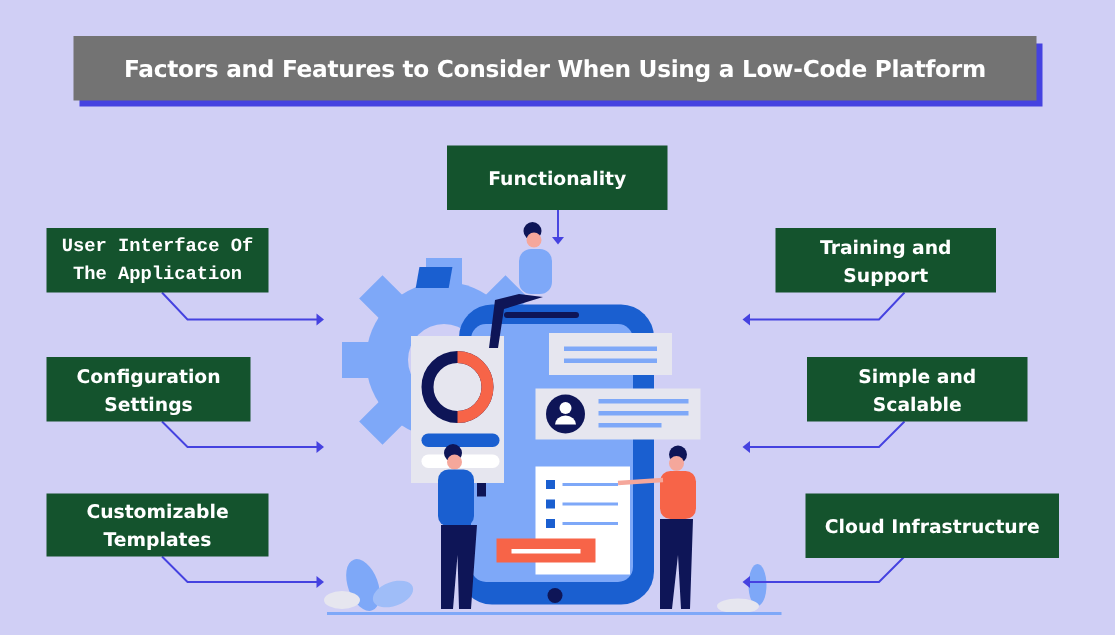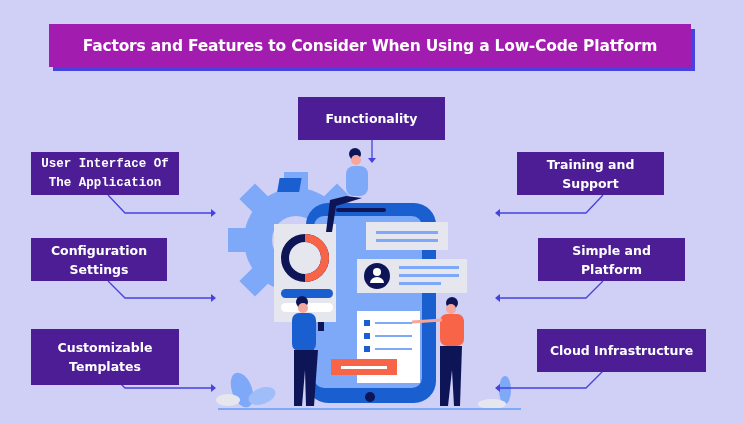--- a/index.html
+++ b/index.html
@@ -1,19 +1,19 @@
 <!DOCTYPE html>
 <html><head>
 <meta charset="utf-8">
 <style>
   * { box-sizing: border-box; margin: 0; padding: 0; }
   body { width: 743px; height: 423px; background: #d0cff5; font-family: "DejaVu Sans", sans-serif; position: relative; overflow: hidden; }
   .title-shadow { position: absolute; left: 53px; top: 29px; width: 642px; height: 42px; background: #4542e0; }
-  .title { position: absolute; left: 49px; top: 24px; width: 642px; height: 43px; background: #a21caf; color: #fff; font-weight: bold; font-size: 15.5px; display: flex; align-items: center; justify-content: center; letter-spacing: -0.2px; }
-  .box { position: absolute; background: #4c1d95; color: #fff; font-weight: bold; font-size: 12.5px; text-align: center; display: flex; align-items: center; justify-content: center; line-height: 19px; padding: 12px 4px; }
+  .title { position: absolute; left: 49px; top: 24px; width: 642px; height: 43px; background: #737373; color: #fff; font-weight: bold; font-size: 15.5px; display: flex; align-items: center; justify-content: center; letter-spacing: -0.2px; }
+  .box { position: absolute; background: #14532d; color: #fff; font-weight: bold; font-size: 12.5px; text-align: center; display: flex; align-items: center; justify-content: center; line-height: 19px; padding: 12px 4px; }
   svg { position: absolute; left: 0; top: 0; }
 </style>
 </head>
 <body>
 
 <svg width="743" height="423" viewBox="0 0 743 423">
 
   <g fill="#7ea8f8">
     <circle cx="296" cy="240" r="52"></circle>
     <rect x="284" y="172" width="24" height="24"></rect>
@@ -115,17 +115,17 @@
   </g>
 </svg>
 
 <div class="title-shadow"></div>
 <div class="title">Factors and Features to Consider When Using a Low-Code Platform</div>
 
 <div class="box" style="left:298px;top:97px;width:147px;height:43px;">Functionality</div>
 
 <div class="box" style="left:31px;top:152px;width:148px;height:43px;font-family:Liberation Mono, monospace;">User Interface Of The Application</div>
 <div class="box" style="left:31px;top:238px;width:136px;height:43px;">Configuration Settings</div>
-<div class="box" style="left:31px;top:329px;width:148px;height:56px;">Customizable Templates</div>
+<div class="box" style="left:31px;top:329px;width:148px;height:42px;">Customizable Templates</div>
 
 <div class="box" style="left:517px;top:152px;width:147px;height:43px;">Training and Support</div>
-<div class="box" style="left:538px;top:238px;width:147px;height:43px;">Simple and Platform</div>
+<div class="box" style="left:538px;top:238px;width:147px;height:43px;">Simple and Scalable</div>
 <div class="box" style="left:537px;top:329px;width:169px;height:43px;">Cloud Infrastructure</div>
 
 </body></html>

